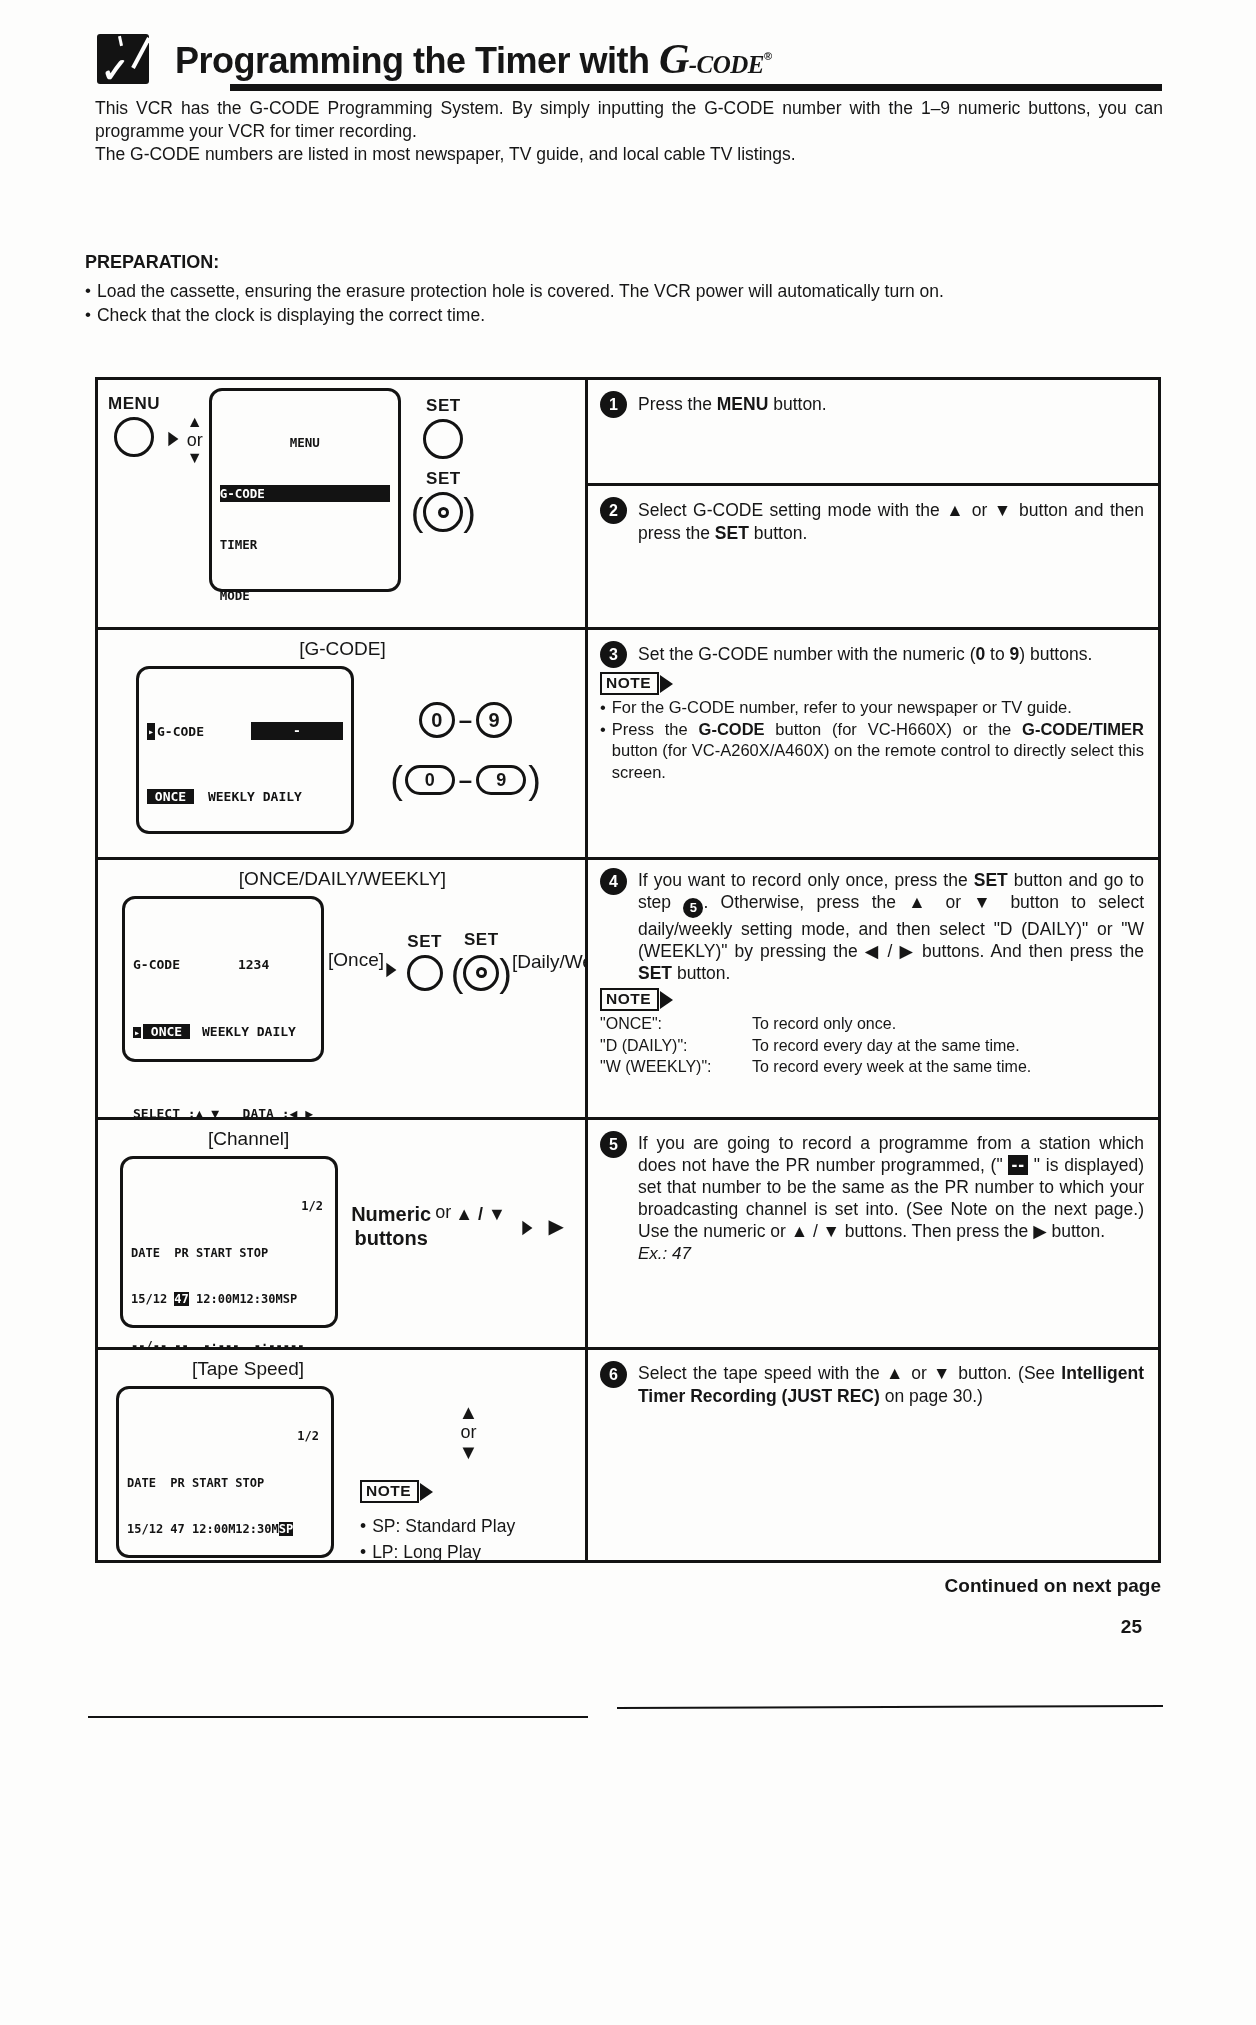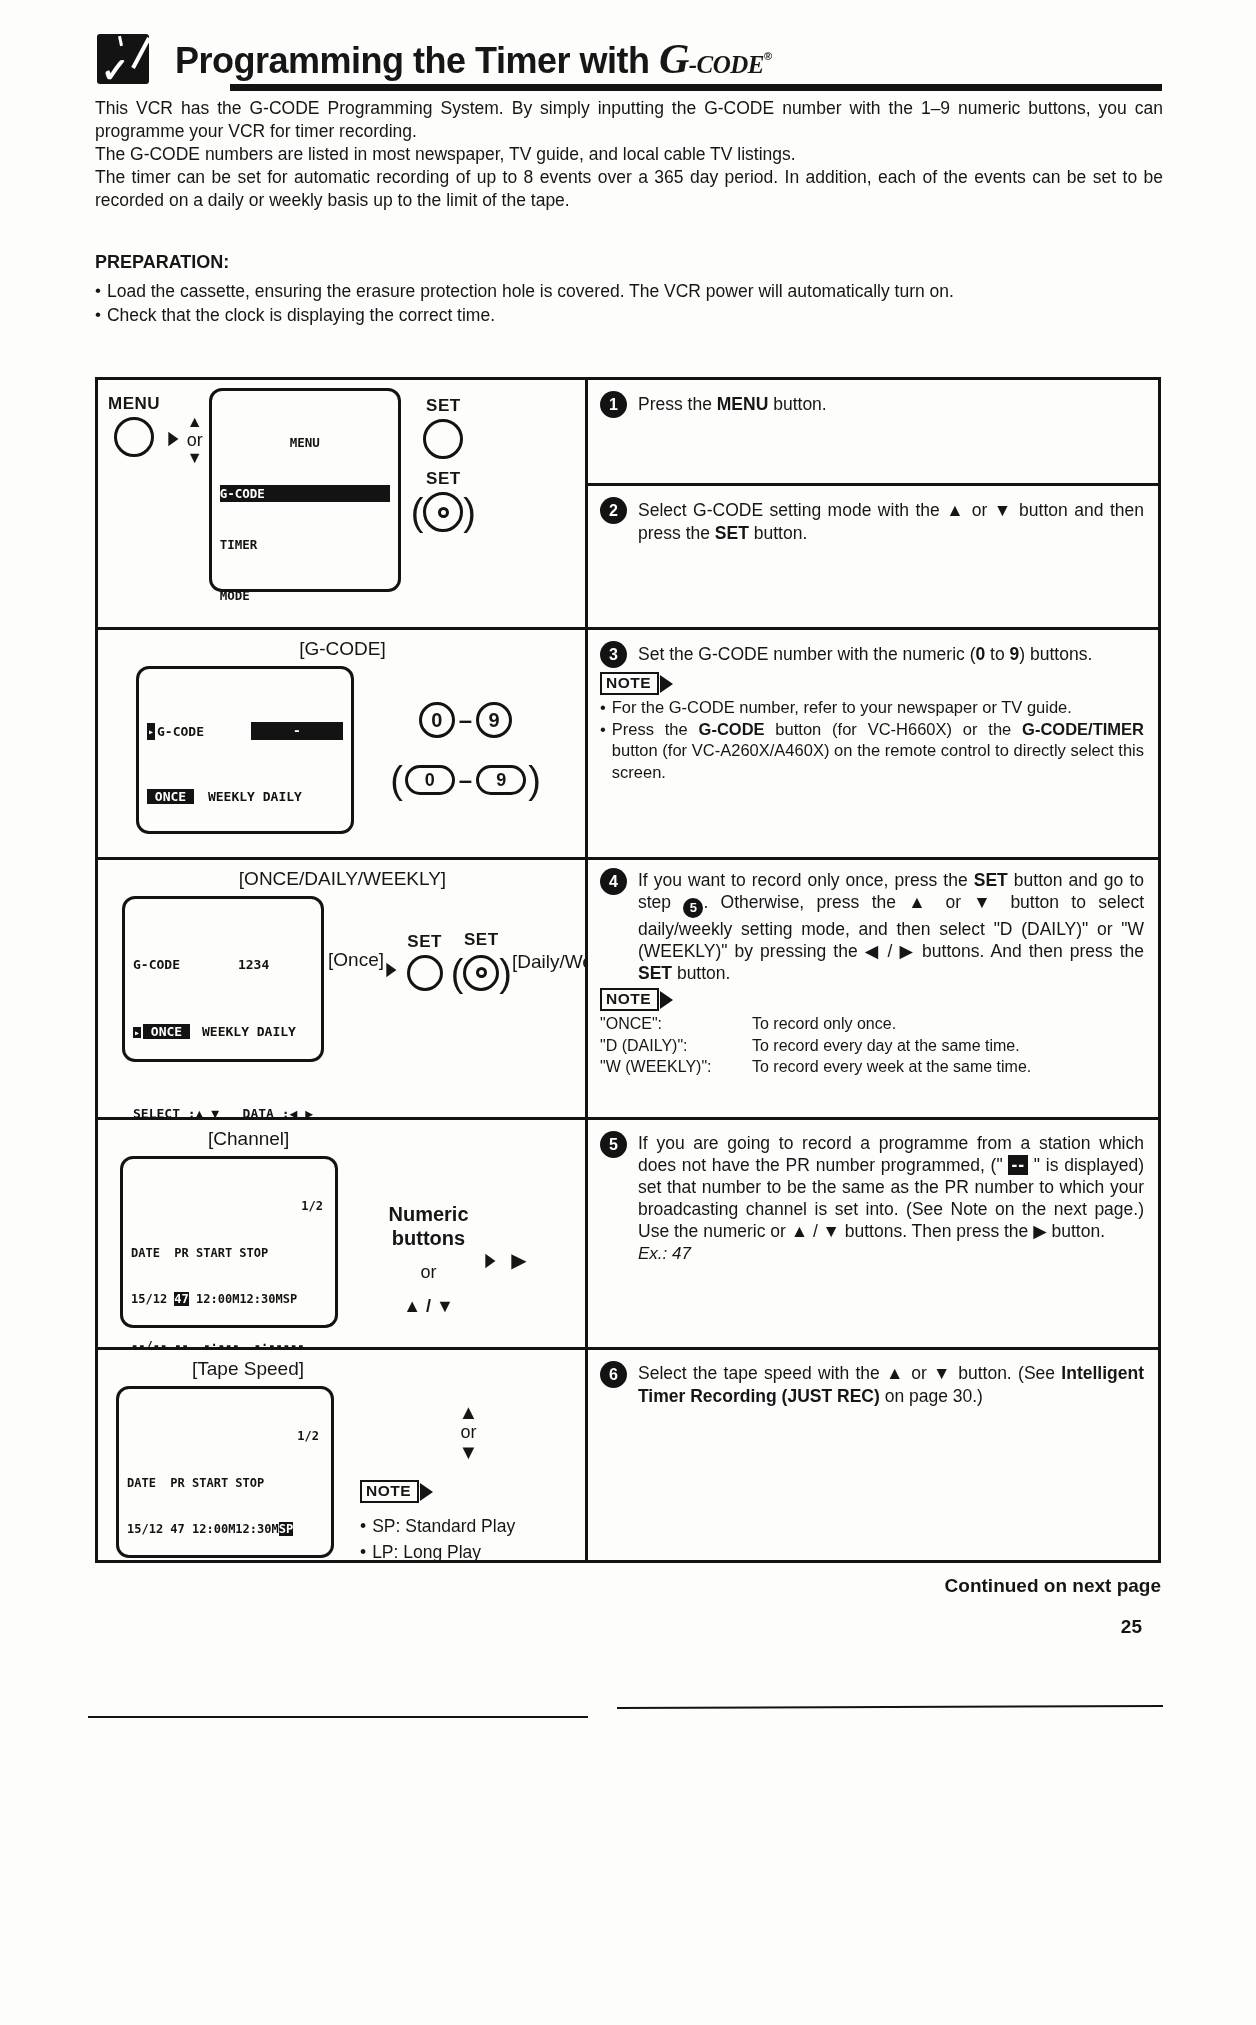--- a/index.html
+++ b/index.html
@@ -13,21 +13,21 @@
   .hdr-icon .pencil { position:absolute; right:6px; top:2px; width:4px; height:34px; background:#fff; transform:rotate(28deg); }
   .hdr-icon .nick { position:absolute; left:22px; top:2px; width:3px; height:10px; background:#fff; transform:rotate(-12deg); }
   .title { font-size:36px; font-weight:bold; letter-spacing:-0.5px; white-space:nowrap; line-height:1; padding-bottom:4px; }
   .logo-g { font-family:"Liberation Serif", serif; font-style:italic; font-weight:bold; font-size:42px; }
   .logo-rest { font-family:"Liberation Serif", serif; font-style:italic; font-weight:bold; font-size:25px;text-align:right; }
   .logo-reg { font-size:11px; vertical-align:super; }
   .title-rule { position:absolute; left:230px; top:84px; width:932px; height:7px; background:#131313; }
 
   
   .intro { position:absolute; left:95px; top:97px; width:1068px; font-size:17.5px; line-height:23px; text-align:justify; }
-  .prep { position:absolute; left:95px; top:252px; width:1068px; }
+  .prep { position:absolute; left:85px; top:252px; width:1068px; }
   .prep-heading { font-size:18px; font-weight:bold; margin-bottom:6px; }
   .prep-list { list-style:none; }
   .prep-list li { display:flex; gap:6px; font-size:17.5px; line-height:24px; }
   .prep-list .bullet { font-size:17px; line-height:24px; }
 
   
   .steps-table { position:absolute; left:95px; top:377px; width:1066px; border:3px solid #131313;
     display:grid; grid-template-columns:487px 1fr; grid-template-rows:103px 144px 230px 260px 230px 213px; background:#fdfdfc; }
   .cell { overflow:hidden; }
   .left-cell { grid-column:1; padding:8px 8px 4px 10px; }
@@ -87,21 +87,21 @@
   .digit-row { display:flex; align-items:center; gap:2px; }
 
   .once-ctrls { flex:1; display:flex; flex-direction:row; align-items:center; padding-left:4px; }
   .mini-label { font-size:19px; }
   .ctrl-row { display:flex; align-items:center; gap:8px; margin-top:2px; }
   .dw-set-col { display:flex; flex-direction:column; align-items:center; gap:6px; margin-left:6px; }
 
   .chan-ctrls { flex:1; display:flex; align-items:center; justify-content:center; gap:14px; margin-top:46px; }
   .numeric-label { font-size:20px; font-weight:bold; text-align:center; line-height:24px; }
   .updown { font-size:18px; font-weight:bold; margin-top:2px; }
-  .num-col { display:flex; flex-direction:column; align-items:center; gap:12px; }
+  .num-col { display:flex; flex-direction:row; align-items:flex-start; gap:4px; }
 
   .tape-ctrls { flex:1; display:flex; flex-direction:column; padding-left:26px; }
   .tape-ctrls .or-stack { margin:16px auto 0; }
   .tape-notes { list-style:none; margin-top:8px; }
   .tape-notes li { display:flex; gap:6px; font-size:17.5px; line-height:26px; }
 
   
   .note-badge { display:flex; align-items:center; margin:4px 0 2px; }
   .note-box { border:2.5px solid #131313; font-weight:bold; font-size:15.5px; padding:0 6px 1px 4px; letter-spacing:0.5px; }
   .note-arrow { width:0; height:0; border-top:9px solid transparent; border-bottom:9px solid transparent; border-left:13px solid #131313; margin-left:1px; }
@@ -136,21 +136,20 @@
       <span class="pencil"></span>
       <span class="nick"></span>
     </div>
     <h1 class="title"><span>Programming the Timer with </span><span class="logo-g">G</span><span class="logo-rest">-CODE</span><span class="logo-reg">®</span></h1>
   </header>
   <div class="title-rule"></div>
 
   <section class="intro">
     <p>This VCR has the G-CODE Programming System. By simply inputting the G-CODE number with the 1–9 numeric buttons, you can programme your VCR for timer recording.</p>
     <p>The G-CODE numbers are listed in most newspaper, TV guide, and local cable TV listings.</p>
-    <p>The timer can be set for automatic recording of up to 8 events over a 365 day period. In addition, each of the events can be set to be recorded on a daily or weekly basis up to the limit of the tape.</p>
   </section>
 
   <section class="prep">
     <div class="prep-heading">PREPARATION:</div>
     <ul class="prep-list">
       <li>
           <span class="bullet">•</span>
           <span>Load the cassette, ensuring the erasure protection hole is covered. The VCR power will automatically turn on.</span>
         </li>
       <li>

